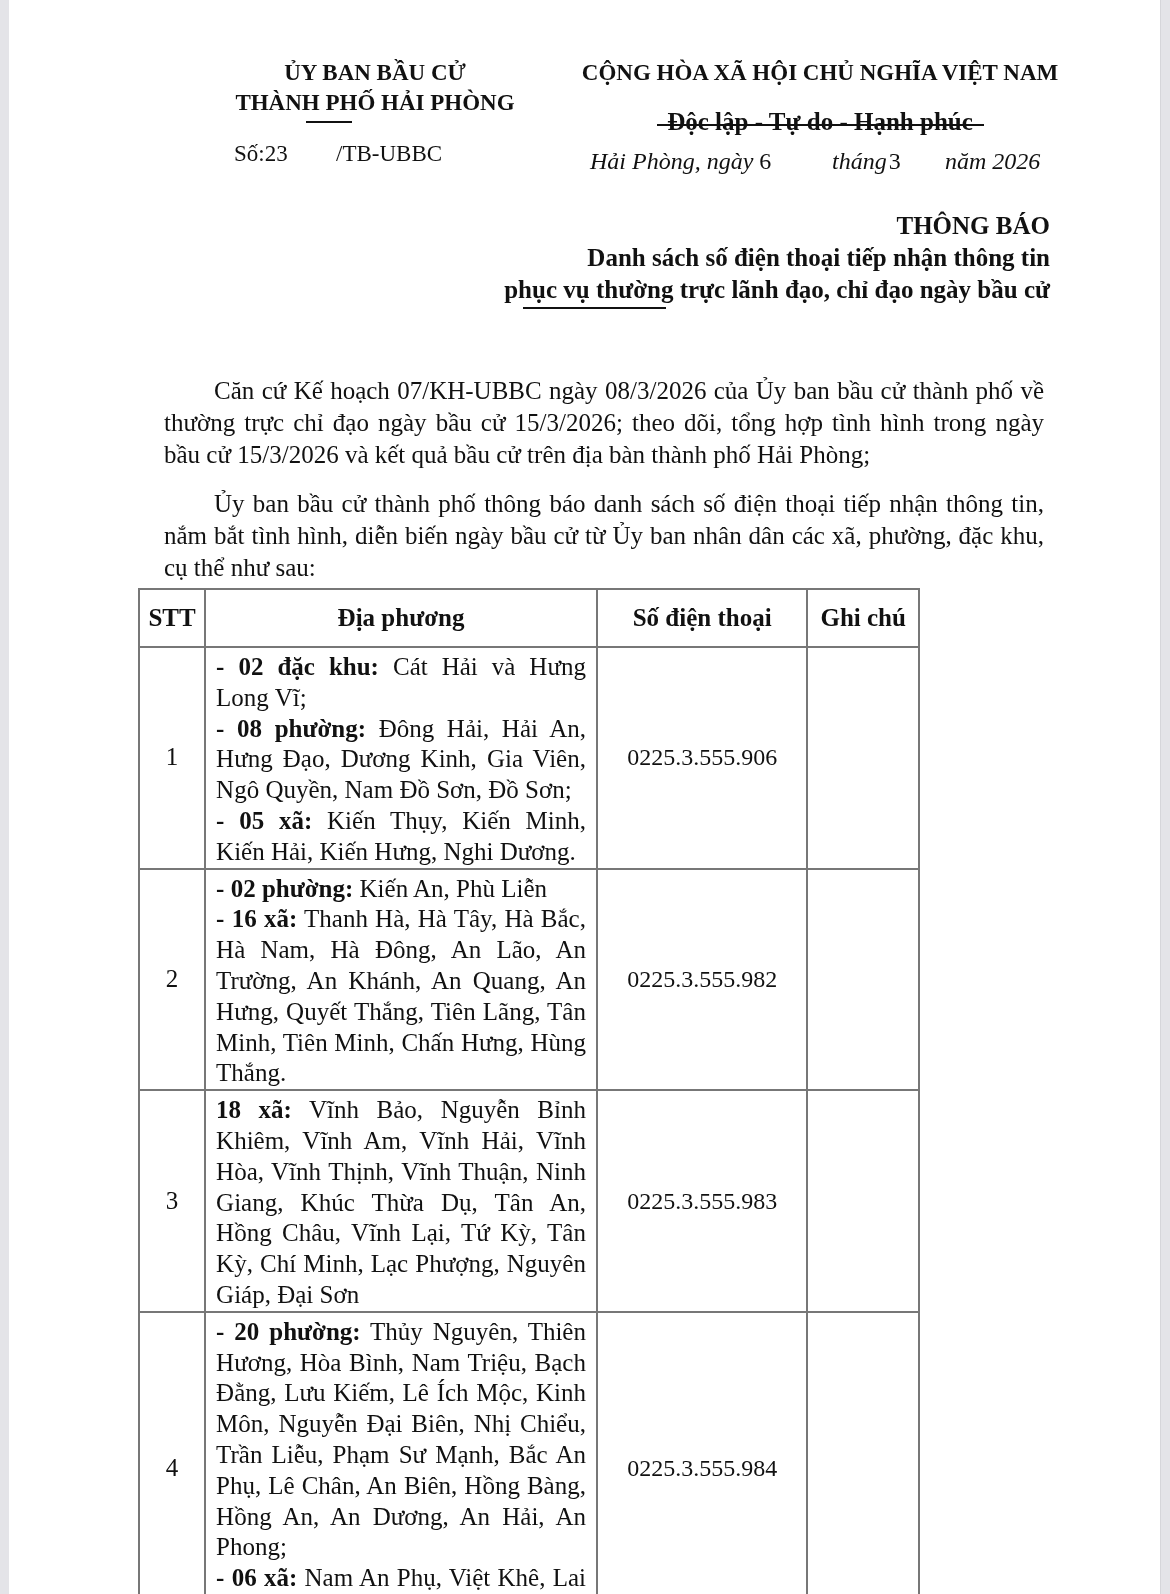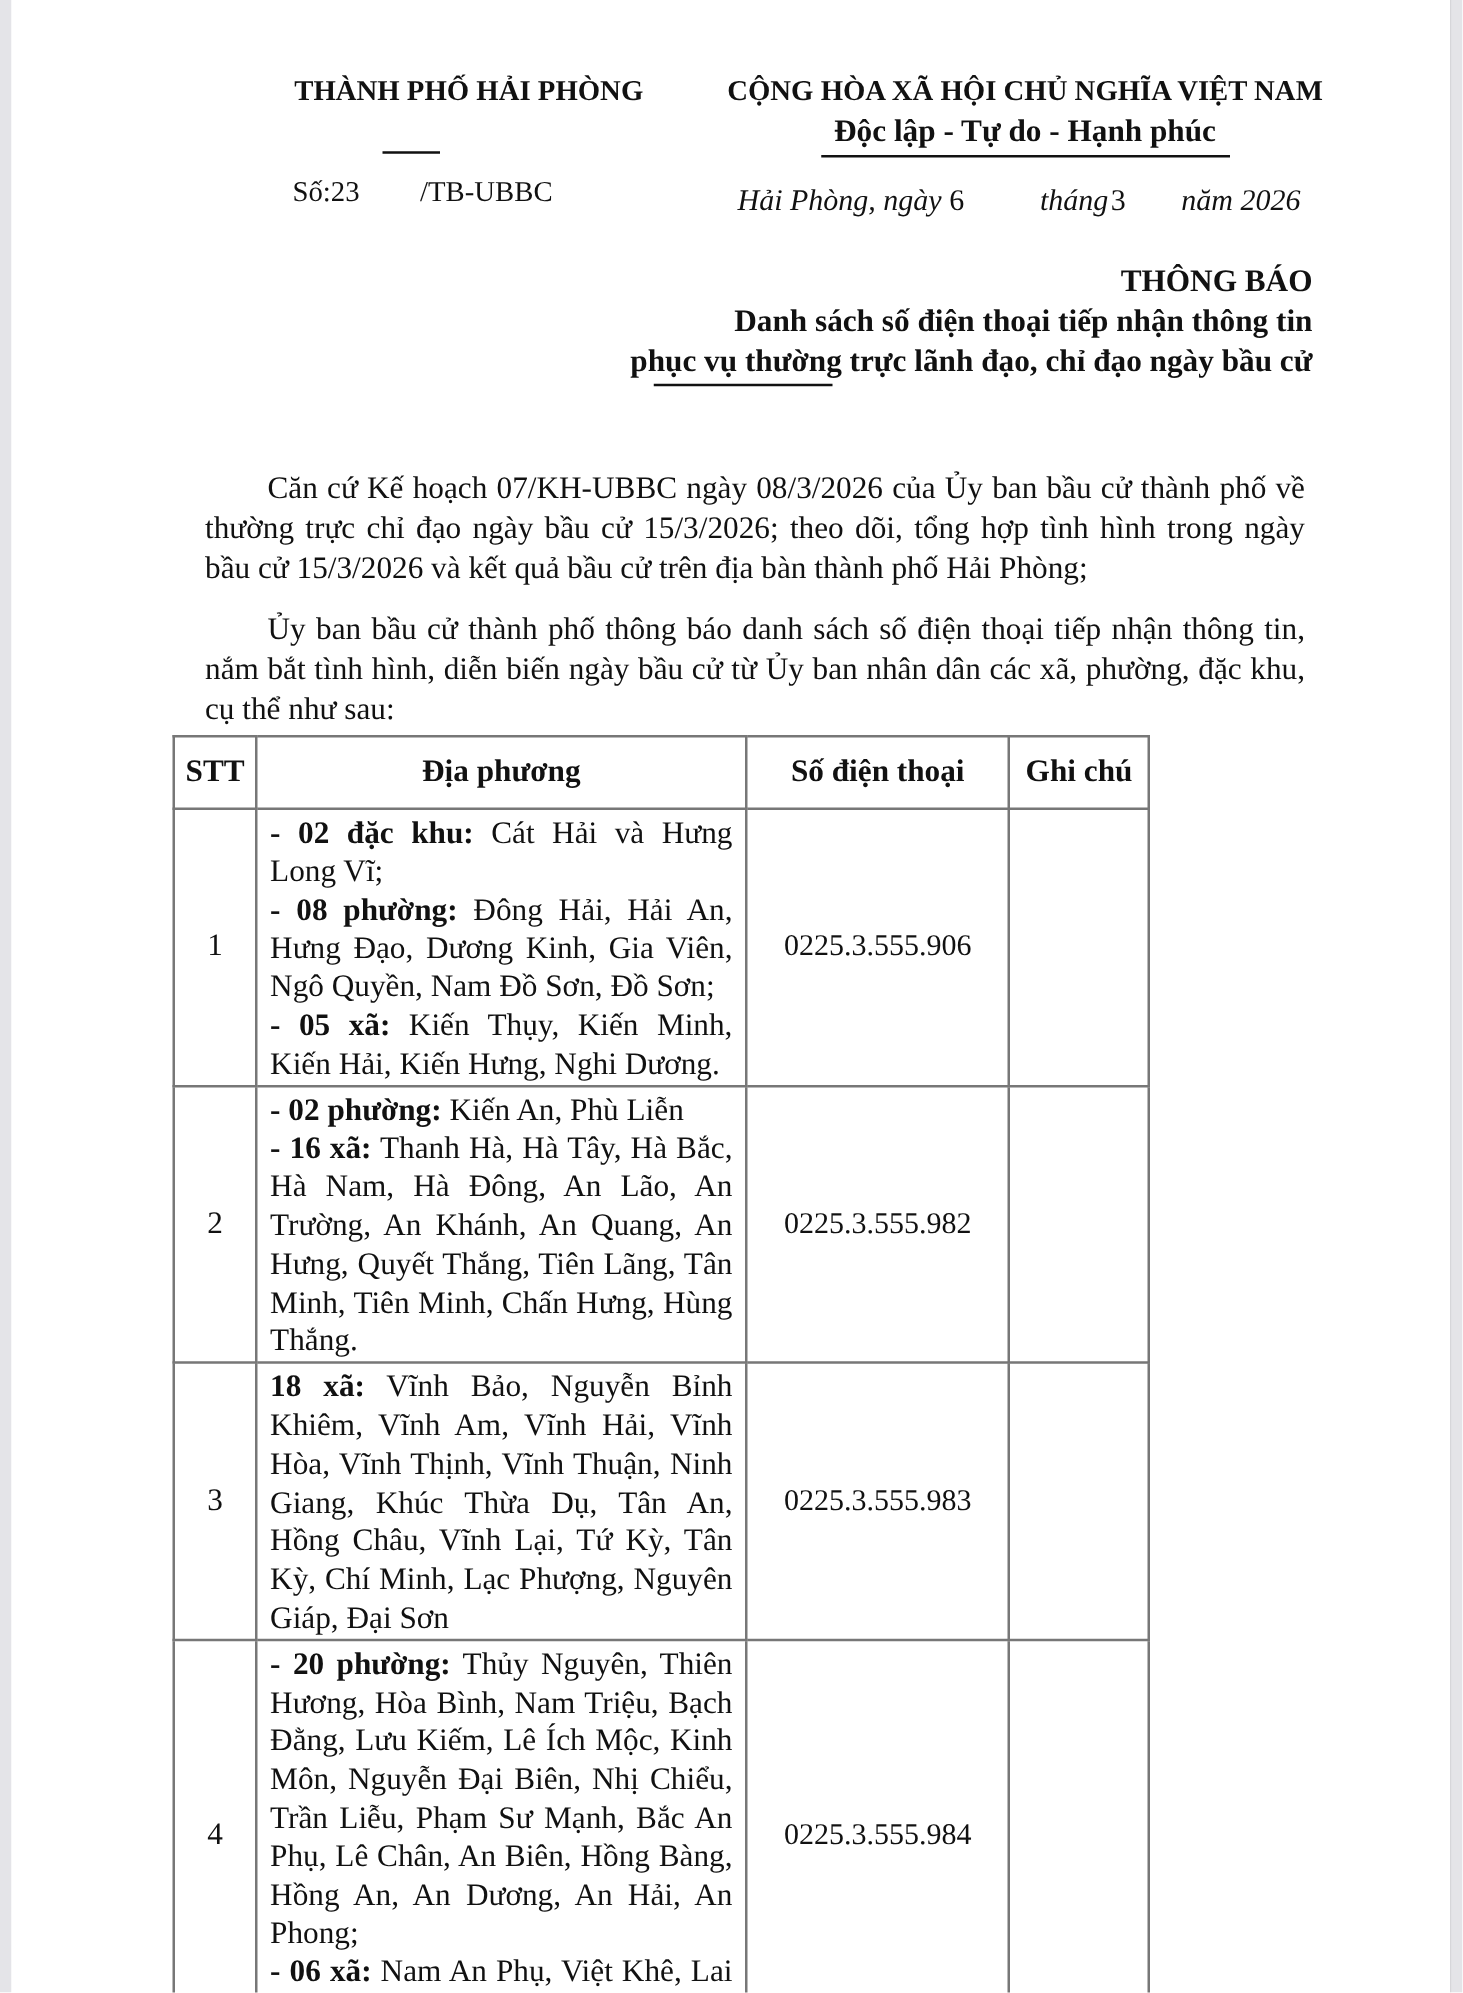--- a/index.html
+++ b/index.html
@@ -35,27 +35,28 @@
   .loc p { margin: 0; }
   .phone { font-size: 24px; }
 </style>
 </head>
 <body>
 
 <div class="edge-left"></div>
 <div class="edge-right"></div>
 
 <div class="abs hdr-left">
+  <div>ỦY BAN BẦU CỬ</div>
   <div>THÀNH PHỐ HẢI PHÒNG</div>
 </div>
 <div class="rule" style="left:306px; top:121px; width:46px;"></div>
 
 <div class="abs hdr-right">
   <div>CỘNG HÒA XÃ HỘI CHỦ NGHĨA VIỆT NAM</div>
-  <div class="motto" style="margin-top:3px;">Độc lập - Tự do - Hạnh phúc</div>
+  <div class="motto" style="margin-top:19px;">Độc lập - Tự do - Hạnh phúc</div>
 </div>
 <div class="rule" style="left:657px; top:124px; width:327px;"></div>
 
 <div class="abs numline" style="left:234px;">
   <span>Số:</span><span>23</span>
 </div>
 <div class="abs numline" style="left:336px;">/TB-UBBC</div>
 
 <div class="abs dateline" style="left:590px;">
   <span class="ital">Hải Phòng, ngày</span>

